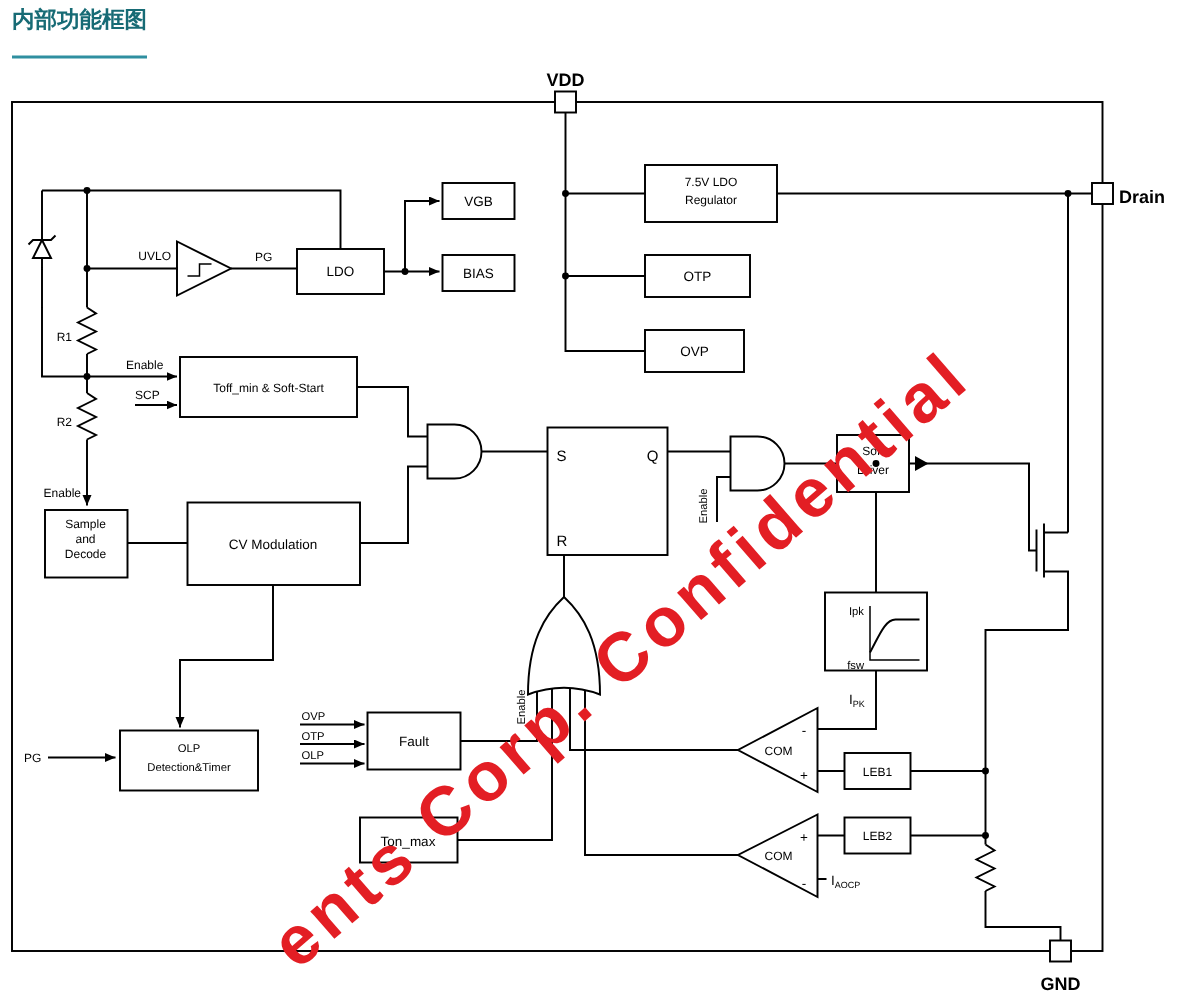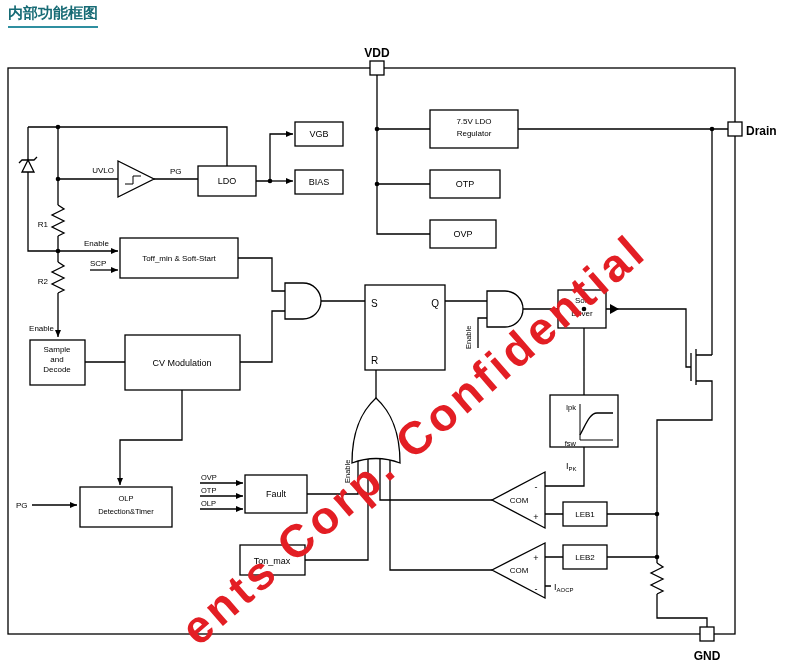--- a/index.html
+++ b/index.html
@@ -1,19 +1,19 @@
 <!DOCTYPE html>
 <html><head>
 <meta charset="utf-8">
 <style>
   html,body{margin:0;padding:0;}
   body{width:791px;height:668px;position:relative;background:#fff;overflow:hidden;
        font-family:"Liberation Sans",sans-serif;}
   .title{position:absolute;left:8px;top:4px;display:inline-block;font-size:15px;font-weight:bold;
-         color:#176b75;border-bottom:2px solid #2f8fa0;padding-bottom:3px;z-index:2;}
+         color:#176b75;border-bottom:2px solid #2f8fa0;padding-bottom:14px;z-index:2;}
   svg{position:absolute;left:0;top:0;}
   svg text{font-family:"Liberation Sans",sans-serif;fill:#000;}
   .t12{font-size:12px;font-weight:bold;}
   .t10{font-size:10px;}
   .t9{font-size:9px;}
   .t8{font-size:8px;}
   .t75{font-size:7.5px;}
   .sub{font-size:6px;}
   .bx{fill:#fff;stroke:#000;stroke-width:1.3;}
   .wr{stroke:#000;stroke-width:1.3;fill:none;}

